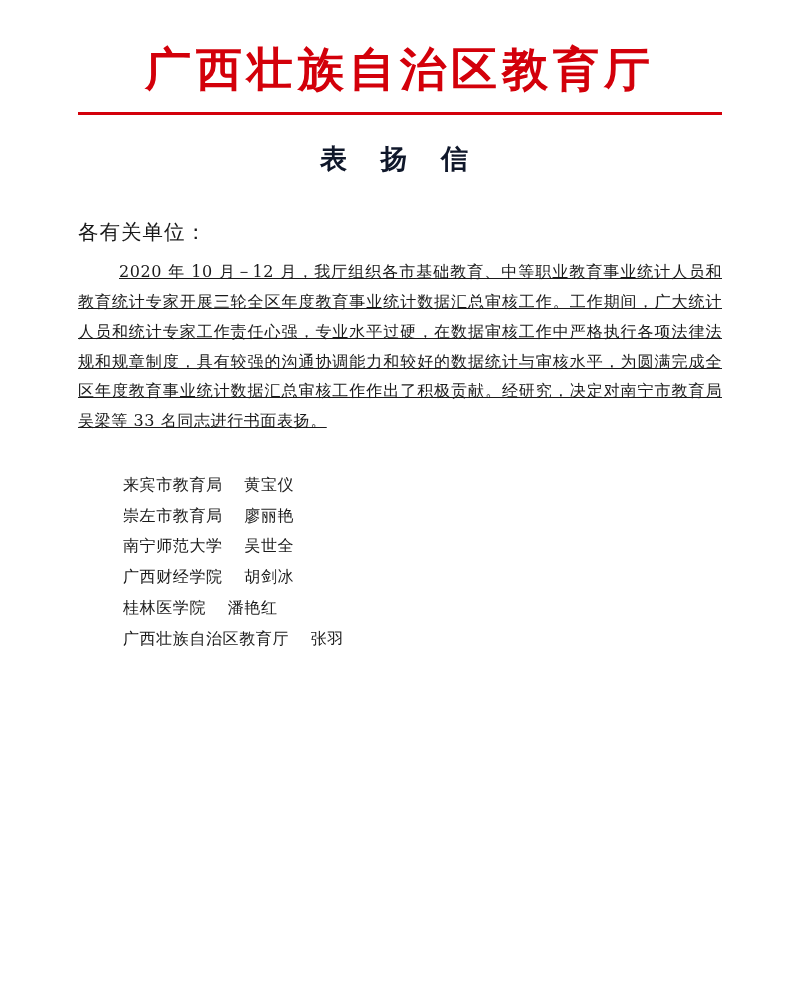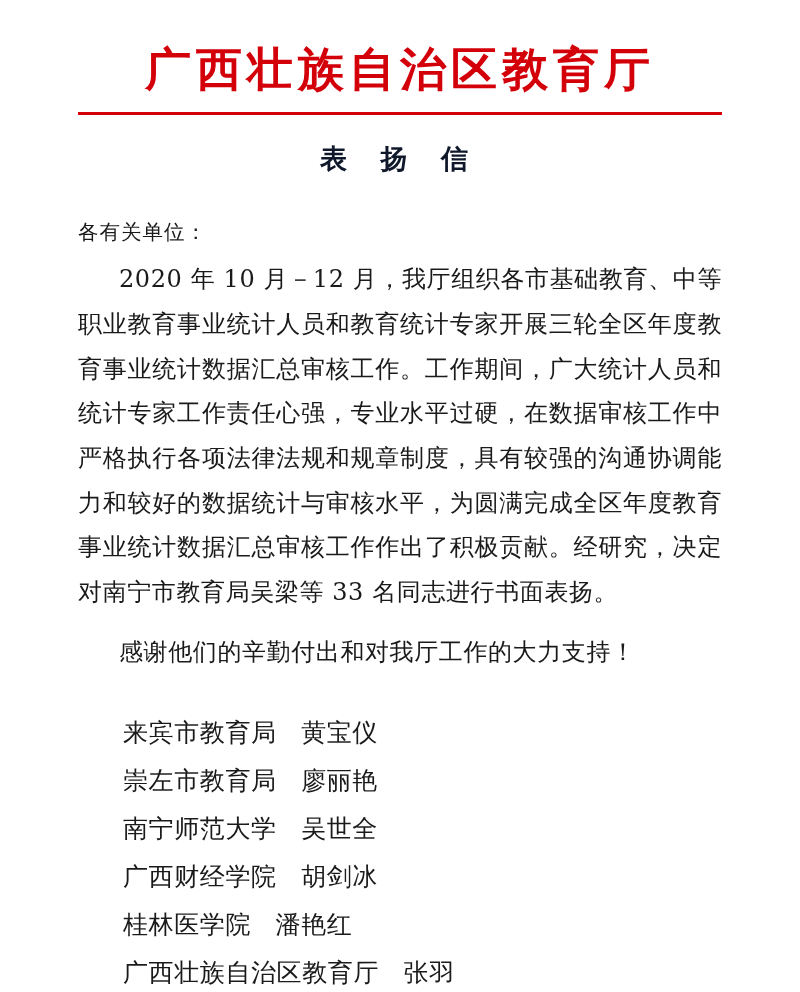--- a/index.html
+++ b/index.html
@@ -49,36 +49,37 @@
     font-family: "DejaVu Serif", "Liberation Serif", serif;
     color: #0f172a;
   }
   .salutation {
     margin-top: 36px;
     font-size: 20.5px;
     line-height: 1.9;
     letter-spacing: 1px;
   }
   .body-para {
-    font-size: 24px;
+    font-size: 16px;
     line-height: 1.86;
     letter-spacing: 0.6px;
     text-align: justify;
     text-justify: inter-ideograph;
     text-indent: 41px;
     margin: 6px 0 0 0;
+    text-decoration: underline;
   }
   .thanks-para {
     margin-top: 16px;
   }
   .signers {
     margin-top: 34px;
   }
   .signer-row {
-    font-size: 25px;
+    font-size: 16px;
     line-height: 1.92;
     letter-spacing: 0.6px;
     padding-left: 45px;
     white-space: nowrap;
   }
   .signer-name {
     margin-left: 16px;
   }
 </style>
 </head>
@@ -90,21 +91,20 @@
     <div class="letterhead-title">广西壮族自治区教育厅</div>
     <div class="letterhead-rule"></div>
   </div>
 
   <div class="doc-title">表 扬 信</div>
 
   <div class="salutation">各有关单位：</div>
 
   <p class="body-para">2020 年 10 月－12 月，我厅组织各市基础教育、中等职业教育事业统计人员和教育统计专家开展三轮全区年度教育事业统计数据汇总审核工作。工作期间，广大统计人员和统计专家工作责任心强，专业水平过硬，在数据审核工作中严格执行各项法律法规和规章制度，具有较强的沟通协调能力和较好的数据统计与审核水平，为圆满完成全区年度教育事业统计数据汇总审核工作作出了积极贡献。经研究，决定对南宁市教育局吴梁等 33 名同志进行书面表扬。</p>
 
-  <p class="body-para thanks-para">感谢他们的辛勤付出和对我厅工作的大力支持！</p>
 
   <div class="signers">
     <div class="signer-row">
       <span>来宾市教育局</span>
       <span class="signer-name">黄宝仪</span>
     </div>
     <div class="signer-row">
       <span>崇左市教育局</span>
       <span class="signer-name">廖丽艳</span>
     </div>

